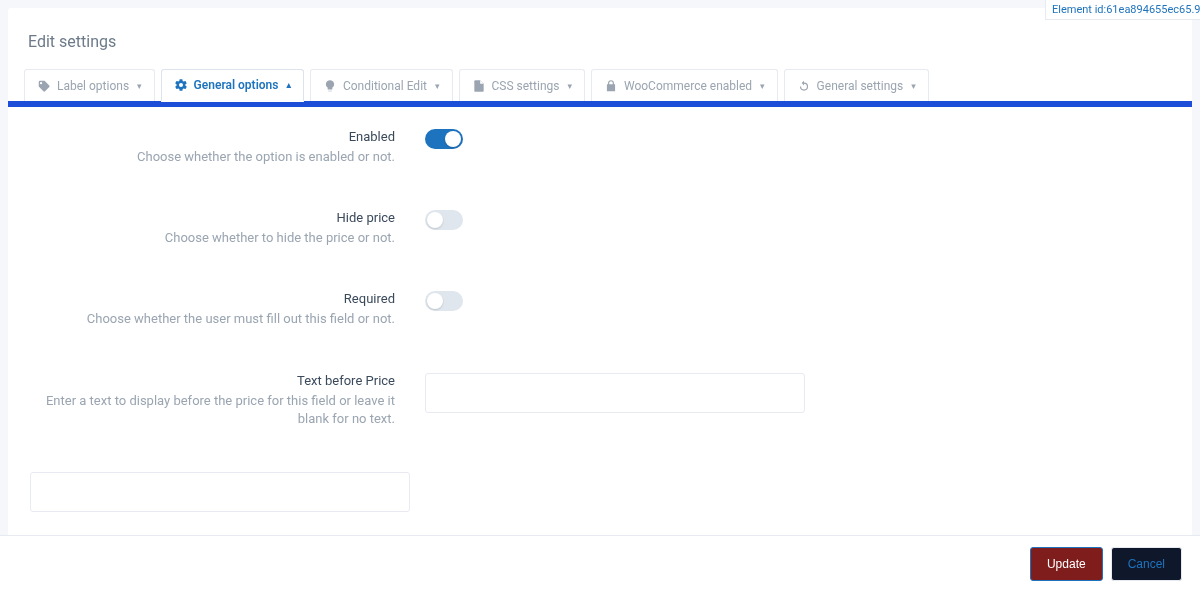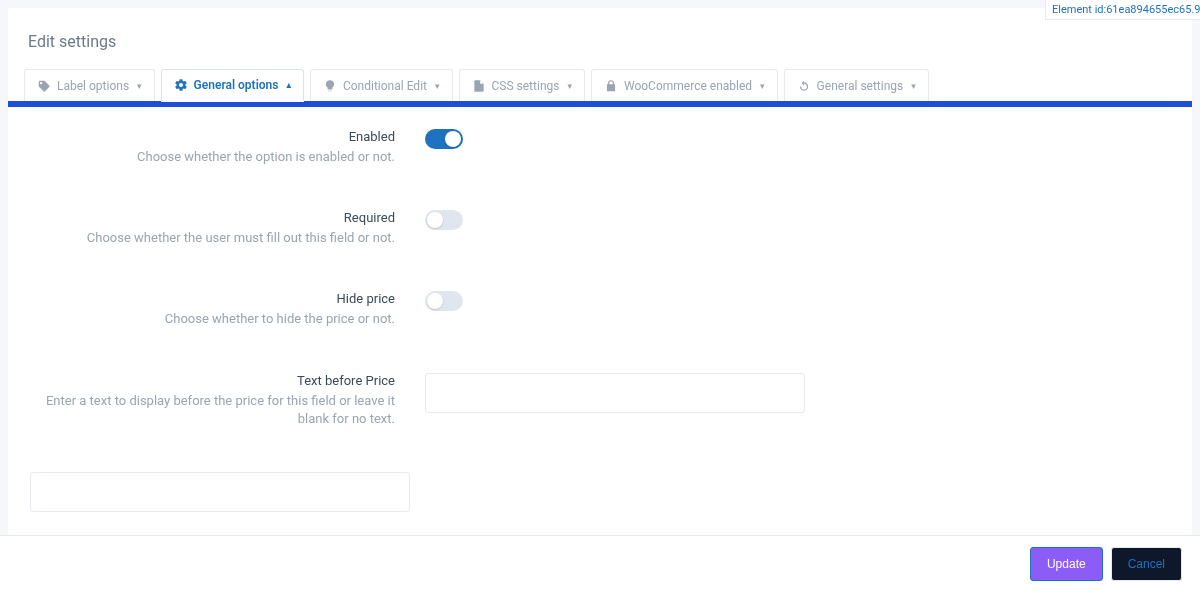--- a/index.html
+++ b/index.html
@@ -19,21 +19,21 @@
 .field-title { font-size: 13px; color: #3a4a5b; margin-bottom: 4px; }
 .field-desc { font-size: 13px; color: #9aa5b1; line-height: 1.4; }
 .toggle { width: 38px; height: 20px; border-radius: 999px; background: #dfe6ee; position: relative; cursor: pointer; transition: background .15s; }
 .toggle .knob { width: 16px; height: 16px; background: #fff; border-radius: 50%; position: absolute; top: 2px; left: 2px; transition: left .15s; box-shadow: 0 1px 2px rgba(0,0,0,.15); }
 .toggle.on { background: #1e73be; }
 .toggle.on .knob { left: 20px; }
 .txtinput { width: 100%; height: 40px; border: 1px solid #e7eaf0; border-radius: 3px; padding: 0 10px; font-size: 13px; color: #444; }
 .select { width: 100%; height: 40px; border: 1px solid #e7eaf0; border-radius: 3px; padding: 0 10px; font-size: 13px; color: #7a8694; background: #fff; display: flex; align-items: center; justify-content: space-between; cursor: pointer; }
 .footer { position: absolute; bottom: 0; left: 0; right: 0; height: 56px; background: #fff; border-top: 1px solid #e7eaf0; display: flex; align-items: center; justify-content: flex-end; padding: 0 18px; gap: 8px; z-index: 30; }
 .btn { border-radius: 3px; padding: 9px 16px; font-size: 12px; cursor: pointer; border: 1px solid transparent; }
-.btn-primary { background: #8b5cf6; color: #fff; border-color: #1e73be; }
+.btn-primary { background: #7f1d1d; color: #fff; border-color: #1e73be; }
 .btn-secondary { background: #0f172a; color: #1e73be; border-color: #e7eaf0; }
 svg { display: block; }
 </style>
 </head>
 <body>
 
 <div class="topbar-badge">Element id:61ea894655ec65.93531669</div>
 
 <div class="sheet">
   <div class="page-title">Edit settings</div>
@@ -110,34 +110,34 @@
       </div>
       <div class="right">
         <div class="toggle on">
             <div class="knob"></div>
           </div>
       </div>
     </div>
 
     <div class="row">
       <div class="left">
-        <div class="field-title">Required</div>
-        <div class="field-desc">Choose whether the user must fill out this field or not.</div>
+        <div class="field-title">Hide price</div>
+        <div class="field-desc">Choose whether to hide the price or not.</div>
       </div>
       <div class="right">
         <div class="toggle">
             <div class="knob"></div>
           </div>
       </div>
     </div>
 
     <div class="row">
       <div class="left">
-        <div class="field-title">Hide price</div>
-        <div class="field-desc">Choose whether to hide the price or not.</div>
+        <div class="field-title">Required</div>
+        <div class="field-desc">Choose whether the user must fill out this field or not.</div>
       </div>
       <div class="right">
         <div class="toggle">
             <div class="knob"></div>
           </div>
       </div>
     </div>
 
     <div class="row">
       <div class="left">

